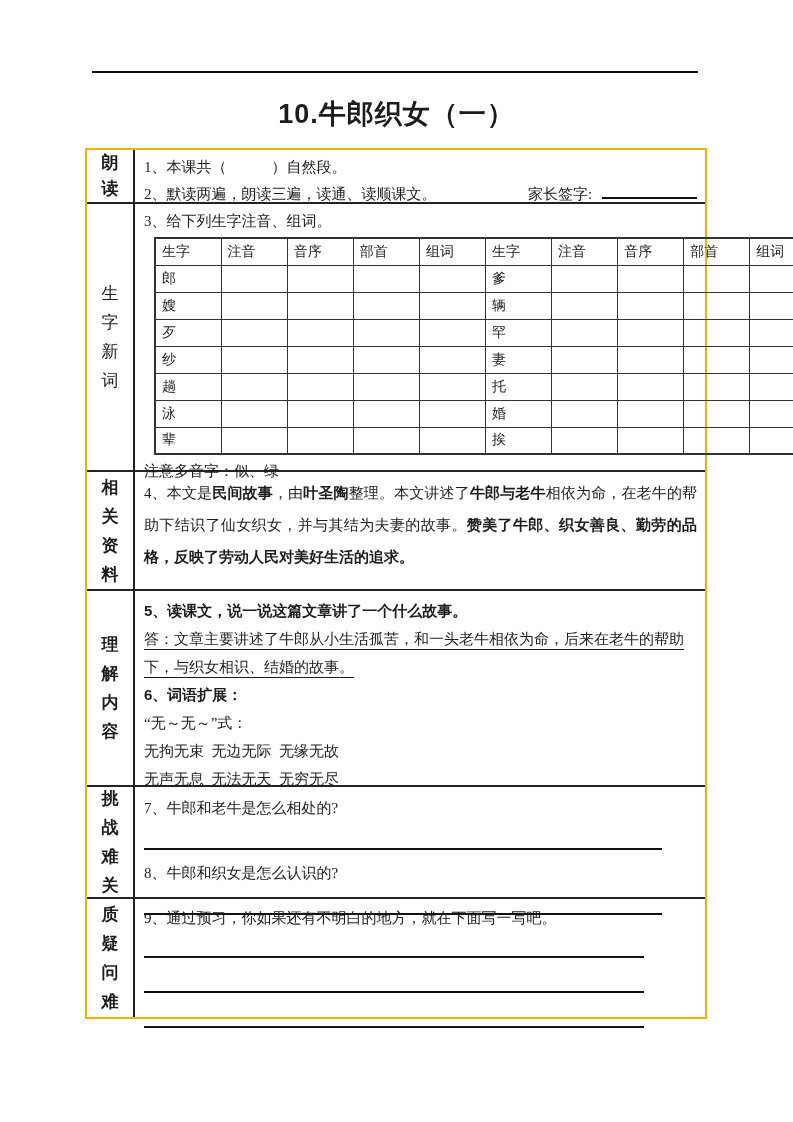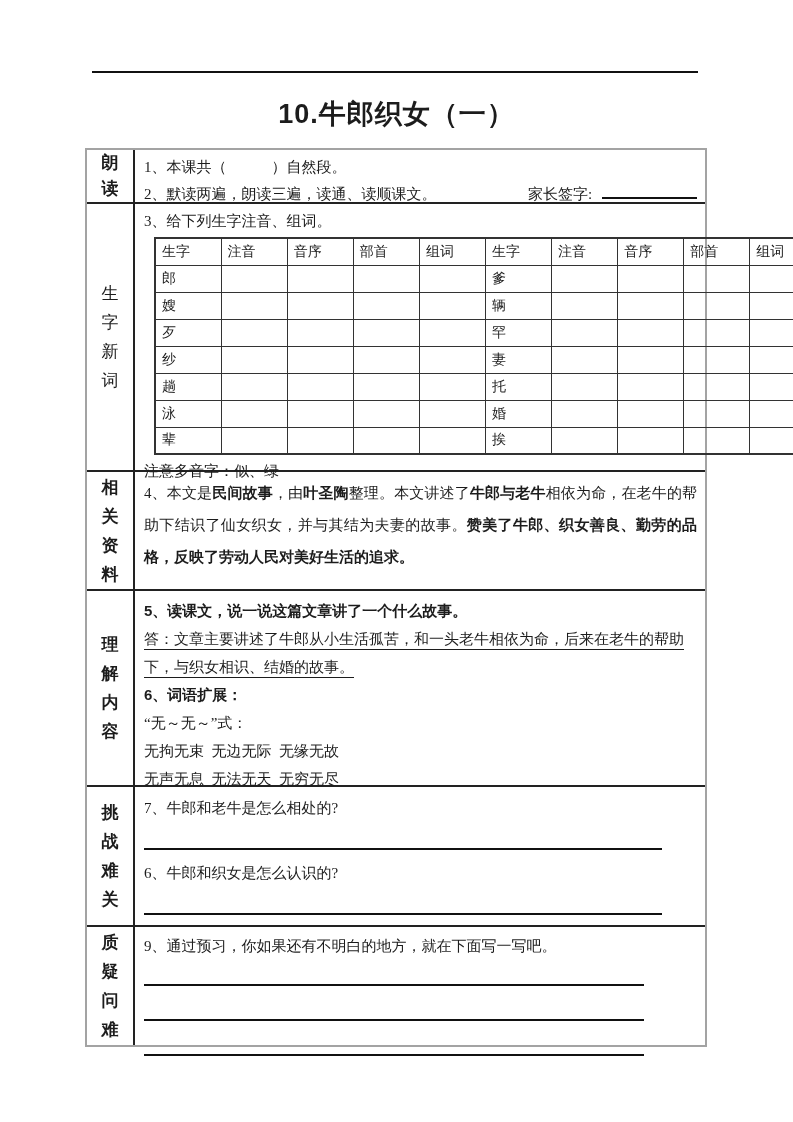--- a/index.html
+++ b/index.html
@@ -16,21 +16,21 @@
     border-top:2px solid #111;
   }
   .title {
     position:absolute; left:0; top:96px; width:100%;
     text-align:center;
     font-family:"Liberation Sans", sans-serif;
     font-weight:bold; font-size:27px; letter-spacing:1px;
   }
   .outer {
     position:absolute; left:85px; top:148px; width:622px;
-    border:2px solid #a3a3a3;
+    border:2px solid #eab308;
   }
   .orow { display:flex; border-bottom:2px solid #222; }
   .orow:last-child { border-bottom:none;border-radius:6px; }
   .label-cell {
     width:48px; flex:0 0 48px;
     border-right:2px solid #222;
     display:flex; align-items:center; justify-content:center;
   }
   .label-text {
     width:1.05em; word-break:break-all; text-align:center;
@@ -214,28 +214,28 @@
     <div class="content">
       <div class="uline b" style="padding-top:2px">5、读课文，说一说这篇文章讲了一个什么故事。</div>
       <div class="uline"><span class="ul">答：文章主要讲述了牛郎从小生活孤苦，和一头老牛相依为命，后来在老牛的帮助下，与织女相识、结婚的故事。</span></div>
       <div class="uline b">6、词语扩展：</div>
       <div class="uline">“无～无～”式：</div>
       <div class="uline pre">无拘无束  无边无际  无缘无故</div>
       <div class="uline pre">无声无息  无法无天  无穷无尽</div>
     </div>
   </div>
 
-  <div class="orow" style="height:140px">
+  <div class="orow" style="height:112px">
     <div class="label-cell">
       <div class="label-text lb">挑战难关</div>
     </div>
     <div class="content">
       <div class="line" style="padding-top:4px">7、牛郎和老牛是怎么相处的?</div>
       <div class="ans-blank" style="width:518px; margin-top:26px"></div>
-      <div class="line" style="margin-top:10px">6、牛郎和织女是怎么认识的?</div>
+      <div class="line" style="margin-top:10px">8、牛郎和织女是怎么认识的?</div>
       <div class="ans-blank" style="width:518px; margin-top:26px"></div>
     </div>
   </div>
 
   <div class="orow" style="height:118px">
     <div class="label-cell">
       <div class="label-text lb">质疑问难</div>
     </div>
     <div class="content">
       <div class="line" style="padding-top:2px">9、通过预习，你如果还有不明白的地方，就在下面写一写吧。</div>

